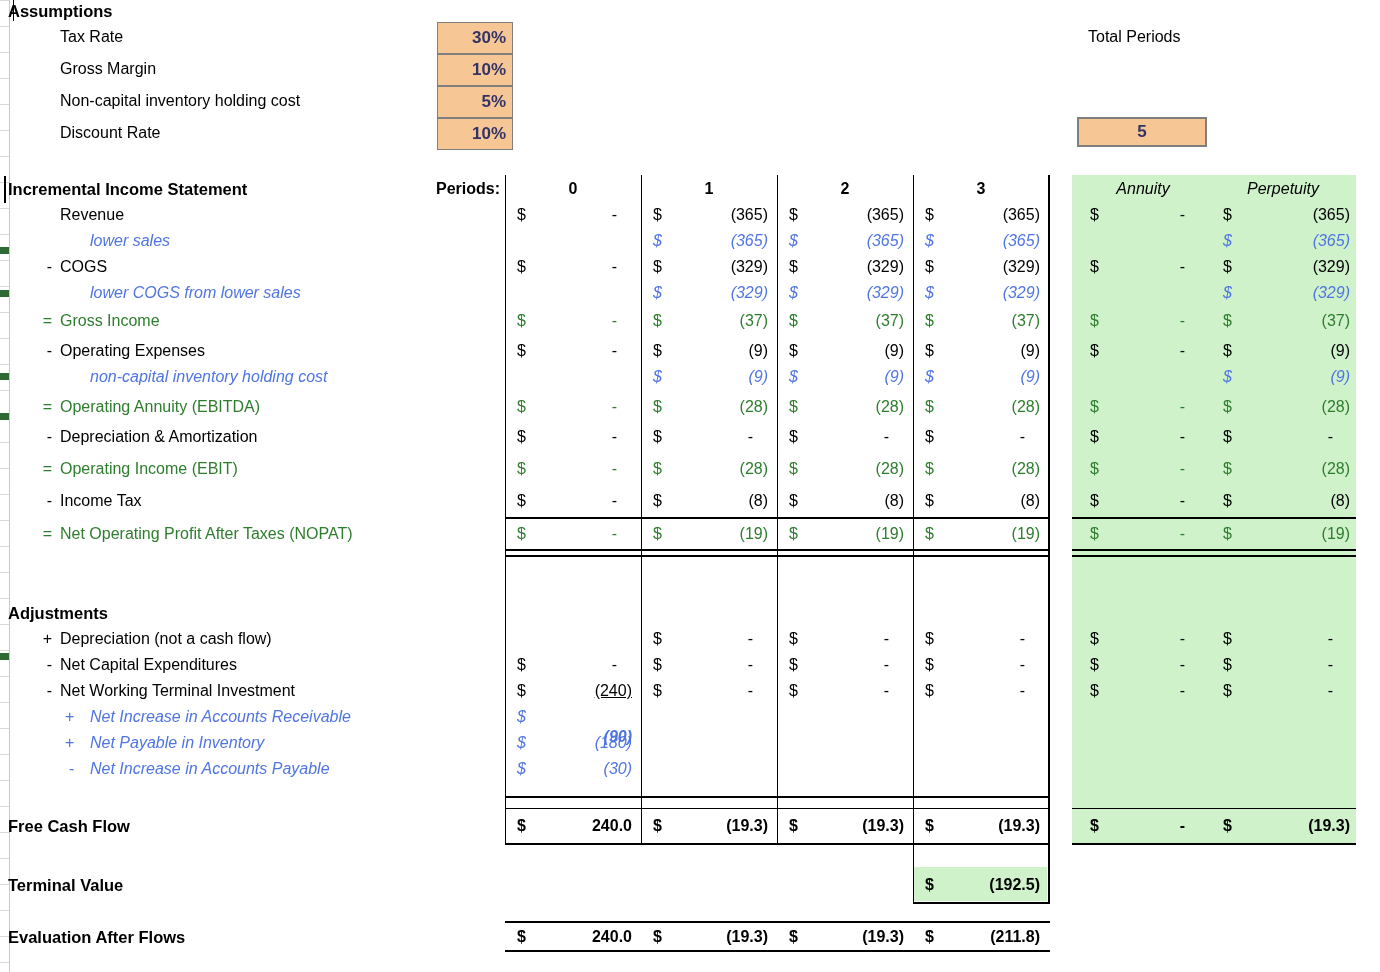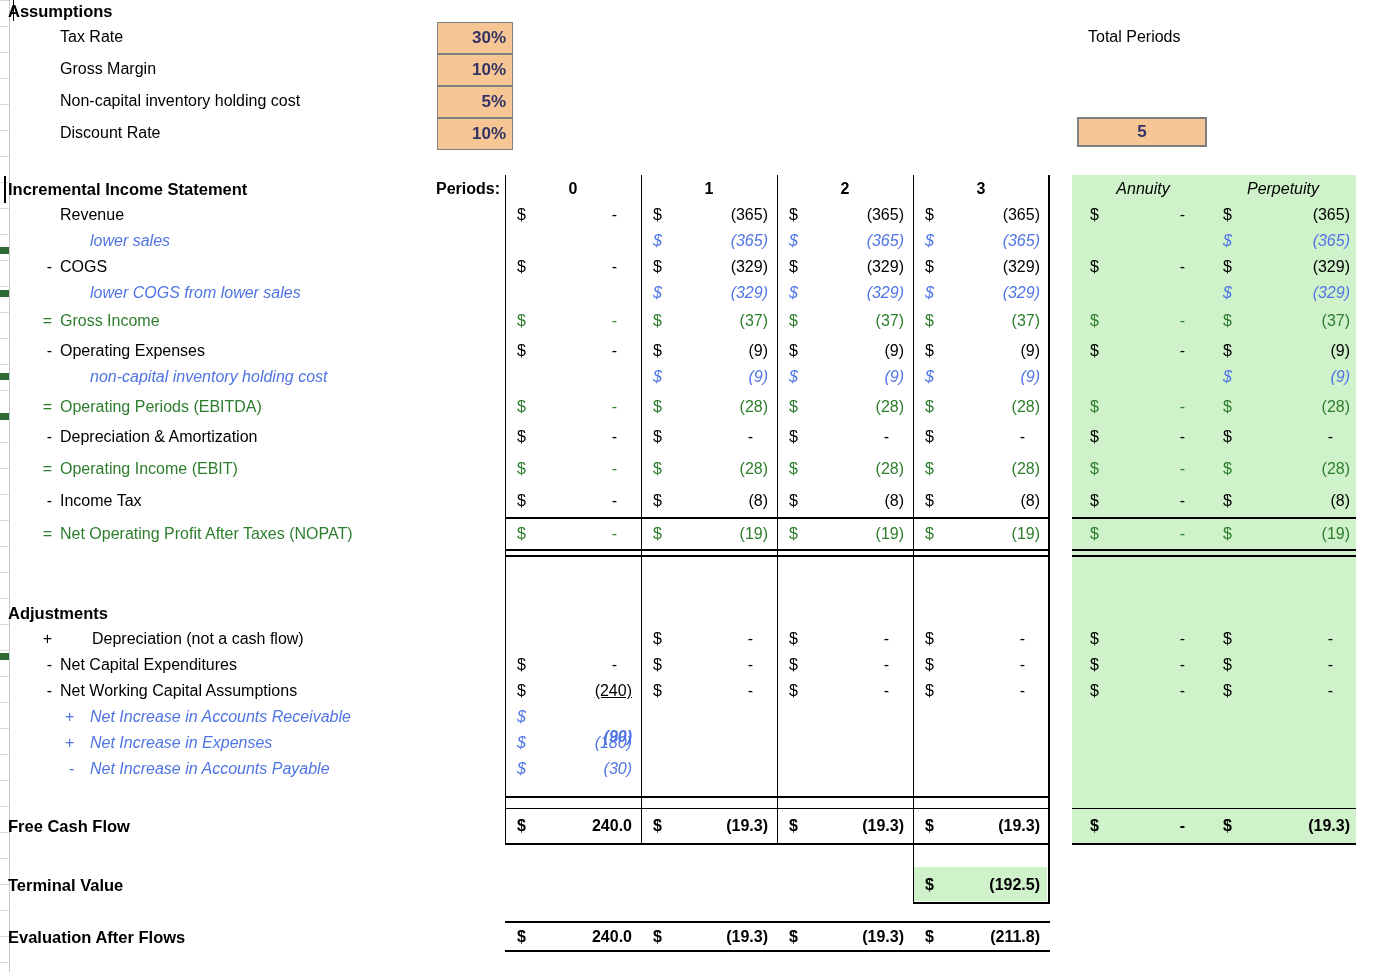--- a/index.html
+++ b/index.html
@@ -166,21 +166,21 @@
 <div class="abs lbl blue" style="left: 90px; top: 364px;">non-capital inventory holding cost</div>
 <div class="abs lbl blue" style="left: 653px; top: 364px;">$</div>
 <div class="abs lbl val blue" style="left: 641px; top: 364px; width: 127px;">(9)</div>
 <div class="abs lbl blue" style="left: 789px; top: 364px;">$</div>
 <div class="abs lbl val blue" style="left: 777px; top: 364px; width: 127px;">(9)</div>
 <div class="abs lbl blue" style="left: 925px; top: 364px;">$</div>
 <div class="abs lbl val blue" style="left: 913px; top: 364px; width: 127px;">(9)</div>
 <div class="abs lbl blue" style="left: 1223px; top: 364px;">$</div>
 <div class="abs lbl val blue" style="left: 1216px; top: 364px; width: 134px;">(9)</div>
 <div class="abs lbl rt green" style="left: 30px; top: 394px; width: 22px;">=</div>
-<div class="abs lbl green" style="left: 60px; top: 394px;">Operating Periods (EBITDA)</div>
+<div class="abs lbl green" style="left: 60px; top: 394px;">Operating Annuity (EBITDA)</div>
 <div class="abs lbl green" style="left: 517px; top: 394px;">$</div>
 <div class="abs lbl val green" style="left: 505px; top: 394px; width: 112px;">-</div>
 <div class="abs lbl green" style="left: 653px; top: 394px;">$</div>
 <div class="abs lbl val green" style="left: 641px; top: 394px; width: 127px;">(28)</div>
 <div class="abs lbl green" style="left: 789px; top: 394px;">$</div>
 <div class="abs lbl val green" style="left: 777px; top: 394px; width: 127px;">(28)</div>
 <div class="abs lbl green" style="left: 925px; top: 394px;">$</div>
 <div class="abs lbl val green" style="left: 913px; top: 394px; width: 127px;">(28)</div>
 <div class="abs lbl green" style="left: 1090px; top: 394px;">$</div>
 <div class="abs lbl val green" style="left: 1076px; top: 394px; width: 109px;">-</div>
@@ -236,21 +236,21 @@
 <div class="abs lbl val green" style="left: 641px; top: 521px; width: 127px;">(19)</div>
 <div class="abs lbl green" style="left: 789px; top: 521px;">$</div>
 <div class="abs lbl val green" style="left: 777px; top: 521px; width: 127px;">(19)</div>
 <div class="abs lbl green" style="left: 925px; top: 521px;">$</div>
 <div class="abs lbl val green" style="left: 913px; top: 521px; width: 127px;">(19)</div>
 <div class="abs lbl green" style="left: 1090px; top: 521px;">$</div>
 <div class="abs lbl val green" style="left: 1076px; top: 521px; width: 109px;">-</div>
 <div class="abs lbl green" style="left: 1223px; top: 521px;">$</div>
 <div class="abs lbl val green" style="left: 1216px; top: 521px; width: 134px;">(19)</div>
 <div class="abs lbl rt" style="left: 30px; top: 626px; width: 22px;">+</div>
-<div class="abs lbl" style="left: 60px; top: 626px; margin-left: 32px;">Depreciation (not a cash flow)</div>
+<div class="abs lbl" style="left: 60px; top: 626px;">Depreciation (not a cash flow)</div>
 <div class="abs lbl" style="left: 653px; top: 626px;">$</div>
 <div class="abs lbl val" style="left: 641px; top: 626px; width: 112px;">-</div>
 <div class="abs lbl" style="left: 789px; top: 626px;">$</div>
 <div class="abs lbl val" style="left: 777px; top: 626px; width: 112px;">-</div>
 <div class="abs lbl" style="left: 925px; top: 626px;">$</div>
 <div class="abs lbl val" style="left: 913px; top: 626px; width: 112px;">-</div>
 <div class="abs lbl" style="left: 1090px; top: 626px;">$</div>
 <div class="abs lbl val" style="left: 1076px; top: 626px; width: 109px;">-</div>
 <div class="abs lbl" style="left: 1223px; top: 626px;">$</div>
 <div class="abs lbl val" style="left: 1216px; top: 626px; width: 117px;">-</div>
@@ -262,39 +262,39 @@
 <div class="abs lbl val" style="left: 641px; top: 652px; width: 112px;">-</div>
 <div class="abs lbl" style="left: 789px; top: 652px;">$</div>
 <div class="abs lbl val" style="left: 777px; top: 652px; width: 112px;">-</div>
 <div class="abs lbl" style="left: 925px; top: 652px;">$</div>
 <div class="abs lbl val" style="left: 913px; top: 652px; width: 112px;">-</div>
 <div class="abs lbl" style="left: 1090px; top: 652px;">$</div>
 <div class="abs lbl val" style="left: 1076px; top: 652px; width: 109px;">-</div>
 <div class="abs lbl" style="left: 1223px; top: 652px;">$</div>
 <div class="abs lbl val" style="left: 1216px; top: 652px; width: 117px;">-</div>
 <div class="abs lbl rt" style="left: 30px; top: 678px; width: 22px;">-</div>
-<div class="abs lbl" style="left: 60px; top: 678px;">Net Working Capital Assumptions</div>
+<div class="abs lbl" style="left: 60px; top: 678px;">Net Working Terminal Investment</div>
 <div class="abs lbl" style="left: 517px; top: 678px;">$</div>
 <div class="abs lbl val" style="left: 505px; top: 678px; width: 127px; text-decoration: underline;">(240)</div>
 <div class="abs lbl" style="left: 653px; top: 678px;">$</div>
 <div class="abs lbl val" style="left: 641px; top: 678px; width: 112px;">-</div>
 <div class="abs lbl" style="left: 789px; top: 678px;">$</div>
 <div class="abs lbl val" style="left: 777px; top: 678px; width: 112px;">-</div>
 <div class="abs lbl" style="left: 925px; top: 678px;">$</div>
 <div class="abs lbl val" style="left: 913px; top: 678px; width: 112px;">-</div>
 <div class="abs lbl" style="left: 1090px; top: 678px;">$</div>
 <div class="abs lbl val" style="left: 1076px; top: 678px; width: 109px;">-</div>
 <div class="abs lbl" style="left: 1223px; top: 678px;">$</div>
 <div class="abs lbl val" style="left: 1216px; top: 678px; width: 117px;">-</div>
 <div class="abs lbl rt blue" style="left: 52px; top: 704px; width: 22px;">+</div>
 <div class="abs lbl blue" style="left: 90px; top: 704px;">Net Increase in Accounts Receivable</div>
 <div class="abs lbl blue" style="left: 517px; top: 704px;">$</div>
 <div class="abs lbl val blue" style="left: 505px; top: 724px; width: 127px; font-weight: bold;">(90)</div>
 <div class="abs lbl rt blue" style="left: 52px; top: 730px; width: 22px;">+</div>
-<div class="abs lbl blue" style="left: 90px; top: 730px;">Net Increase in Expenses</div>
+<div class="abs lbl blue" style="left: 90px; top: 730px;">Net Payable in Inventory</div>
 <div class="abs lbl blue" style="left: 517px; top: 730px;">$</div>
 <div class="abs lbl val blue" style="left: 505px; top: 730px; width: 127px;">(180)</div>
 <div class="abs lbl rt blue" style="left: 52px; top: 756px; width: 22px;">-</div>
 <div class="abs lbl blue" style="left: 90px; top: 756px;">Net Increase in Accounts Payable</div>
 <div class="abs lbl blue" style="left: 517px; top: 756px;">$</div>
 <div class="abs lbl val blue" style="left: 505px; top: 756px; width: 127px;">(30)</div>
 <div class="abs lbl b" style="left: 517px; top: 813px;">$</div>
 <div class="abs lbl val b" style="left: 505px; top: 813px; width: 127px;">240.0</div>
 <div class="abs lbl b" style="left: 653px; top: 813px;">$</div>
 <div class="abs lbl val b" style="left: 641px; top: 813px; width: 127px;">(19.3)</div>

